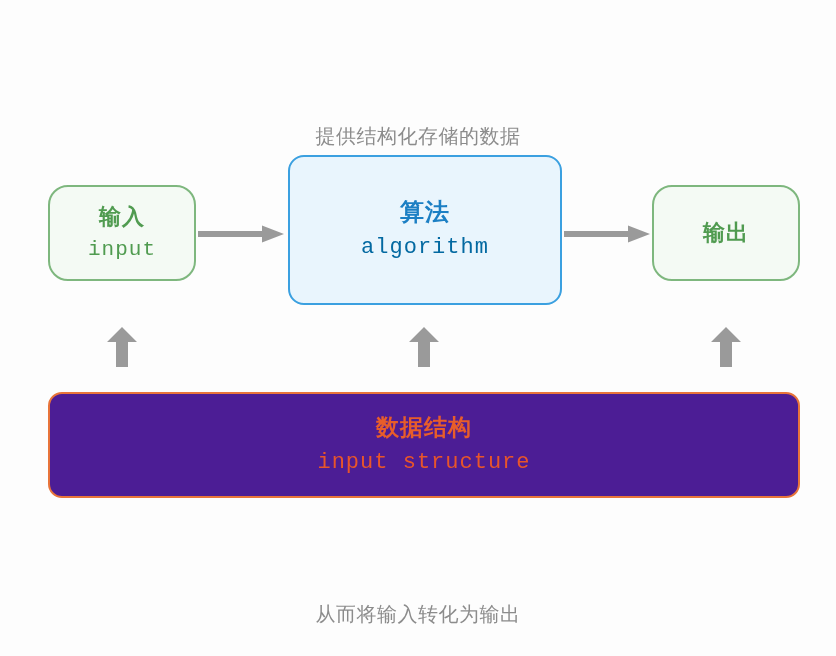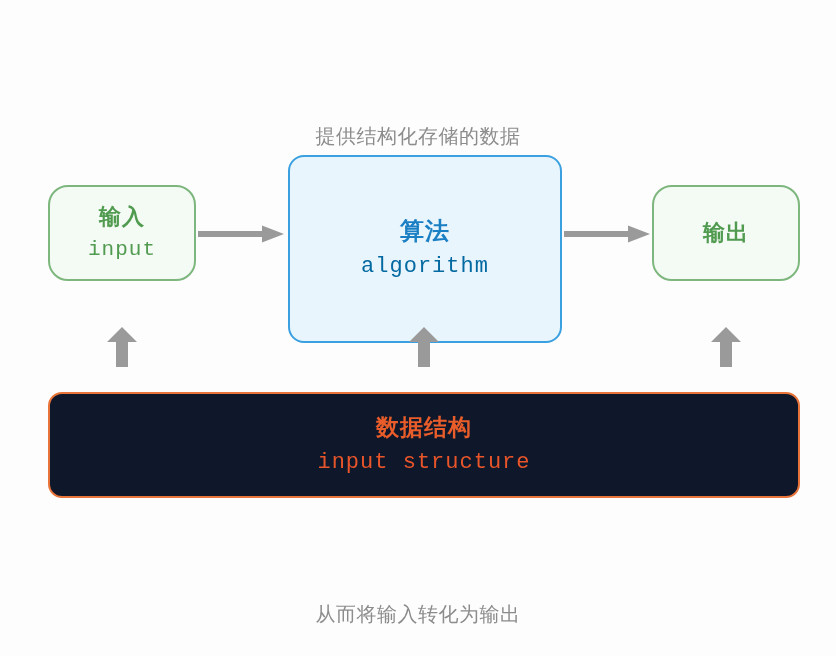--- a/index.html
+++ b/index.html
@@ -70,35 +70,35 @@
   }
   .box-input  { left: 48px; }
   .box-output { left: 652px; }
   .box-input .title, .box-output .title,
   .box-input .subtitle, .box-output .subtitle { color: #509b50; }
 
   .box-algorithm {
     left: 288px;
     top: 155px;
     width: 274px;
-    height: 188px;
+    height: 150px;
     border: 2px solid #3ba0e0;
     background: #e9f5fd;
     border-radius: 16px;
   }
   .box-algorithm .title    { color: #1b7fc4; font-size: 24px; }
   .box-algorithm .subtitle { color: #0369a1; font-size: 22px; margin-top: 6px; }
 
   .box-datastructure {
     left: 48px;
     top: 392px;
     width: 752px;
     height: 106px;
     border: 2px solid #e8743a;
-    background: #0f172a;
+    background: #4c1d95;
     border-radius: 14px;
   }
   .box-datastructure .title    { color: #e85d2a; font-size: 23px; }
   .box-datastructure .subtitle { color: #e8552a; font-size: 22px; margin-top: 6px; }
 
   
   .h-arrow {
     position: absolute;
     top: 224px;
     width: 86px;

